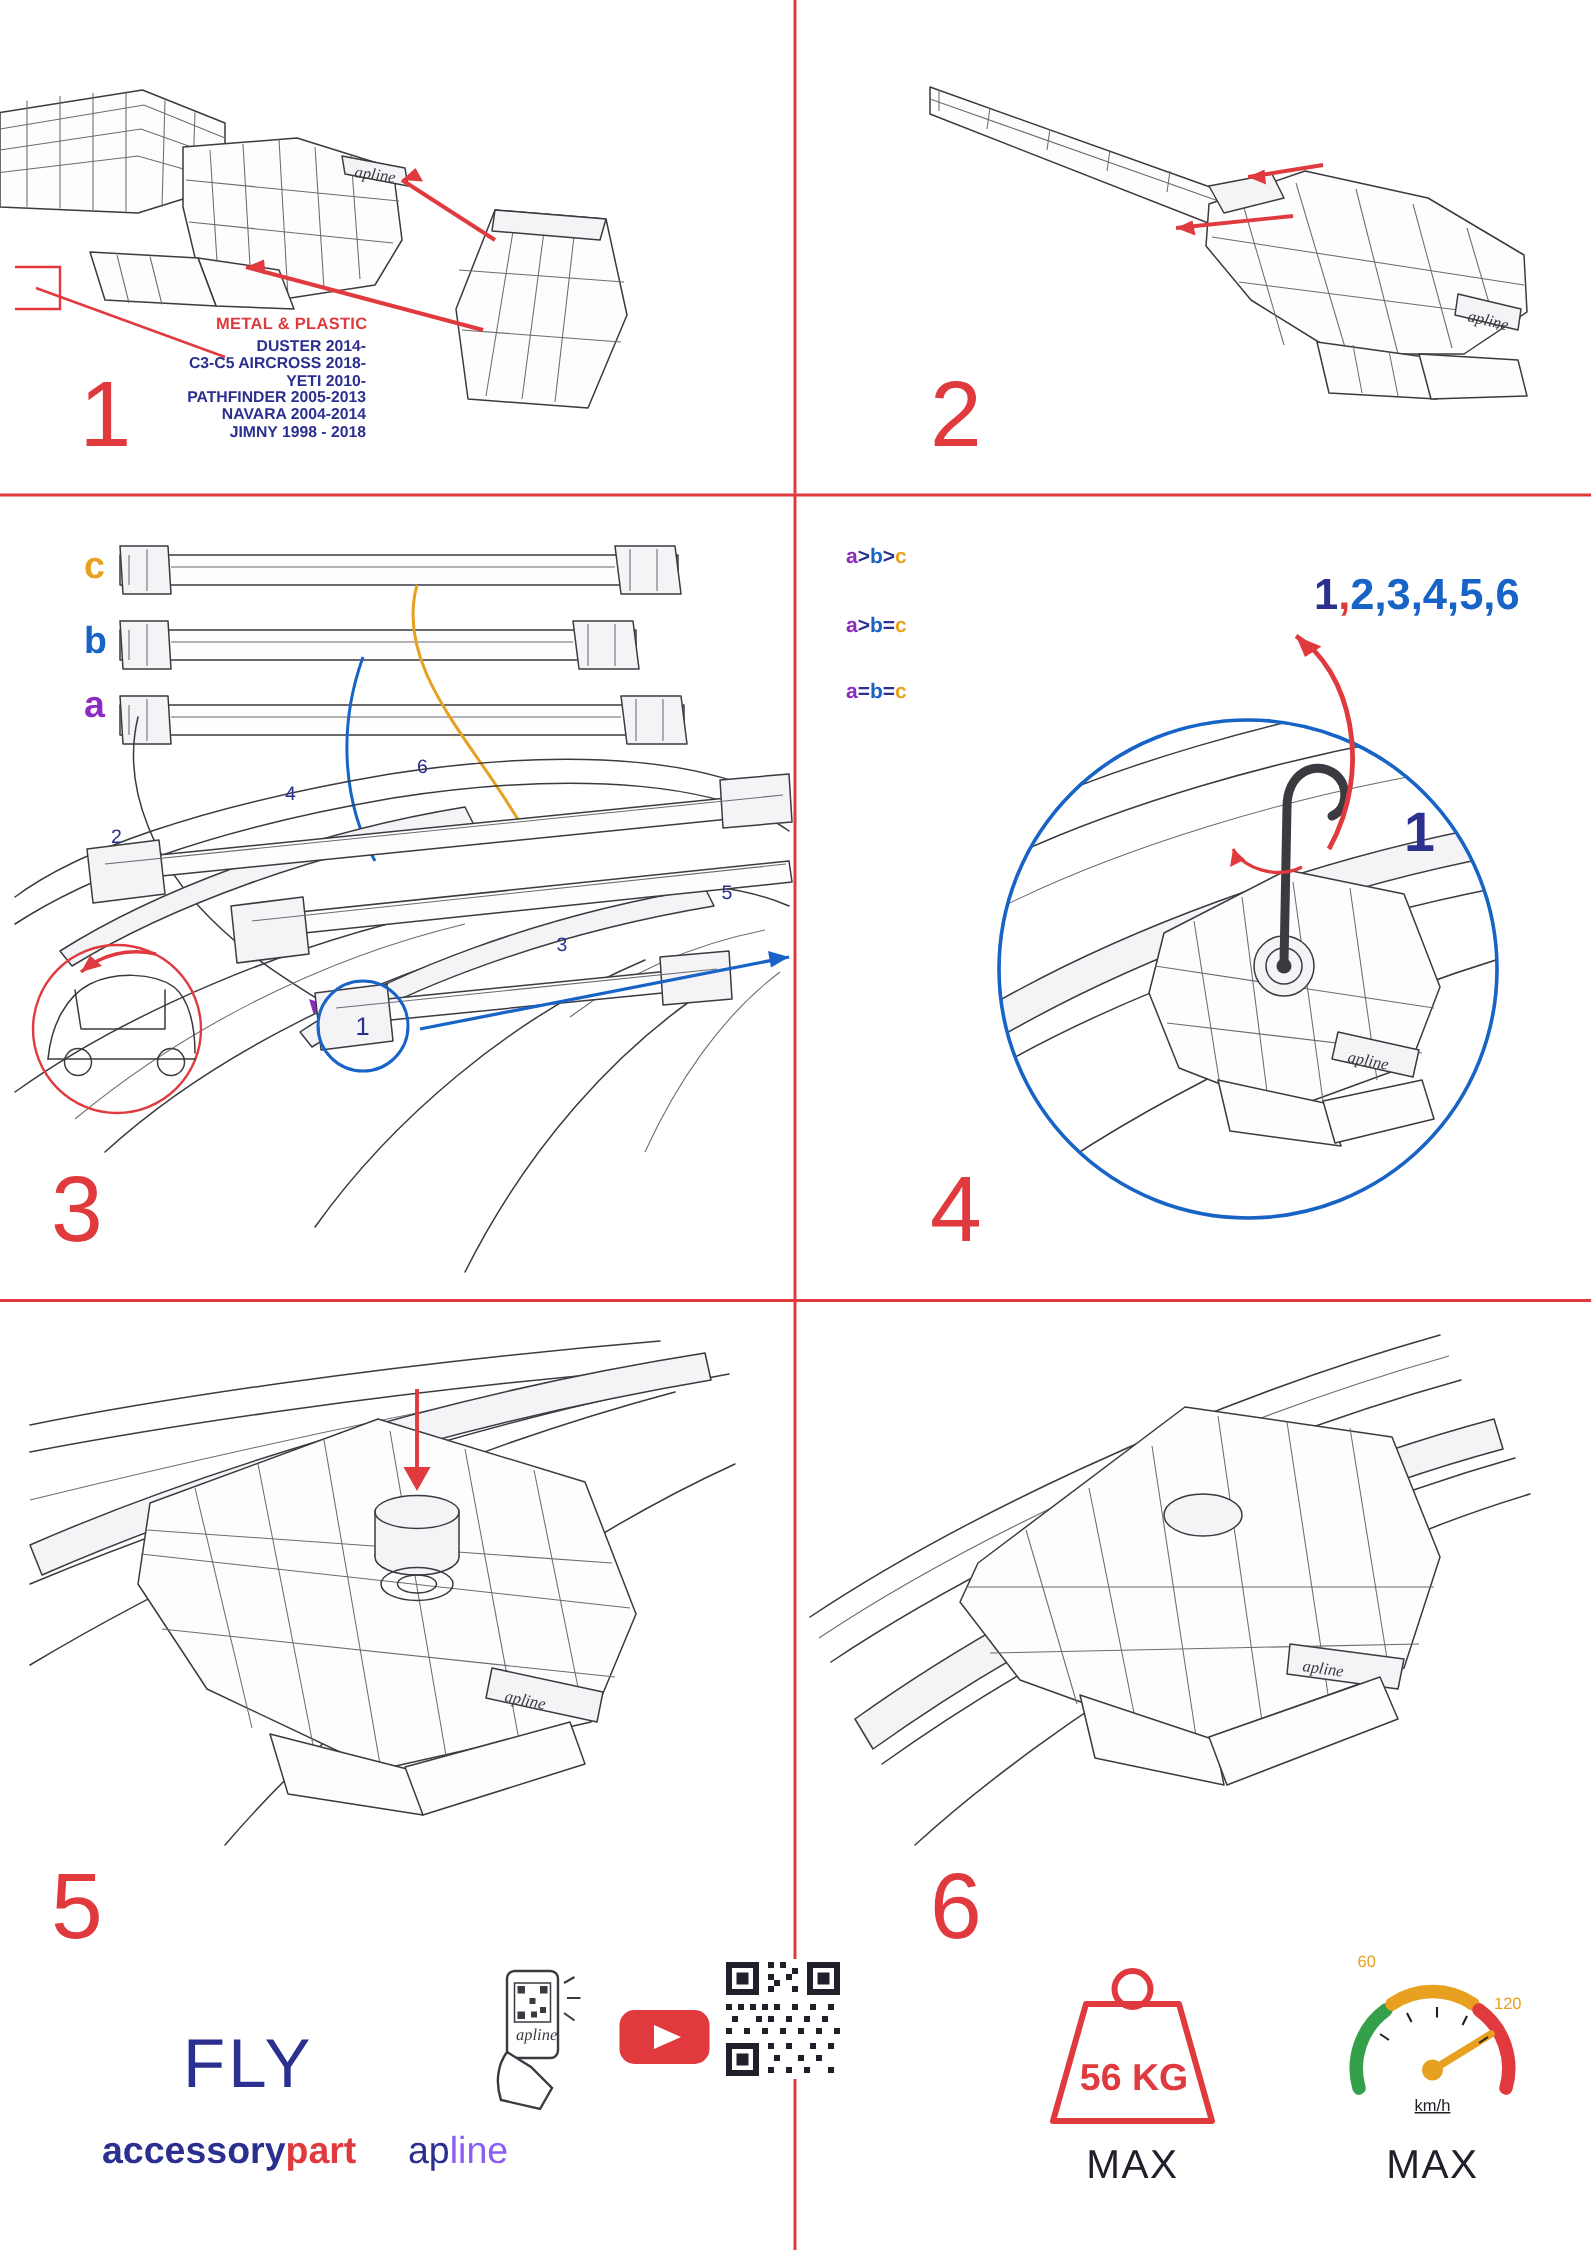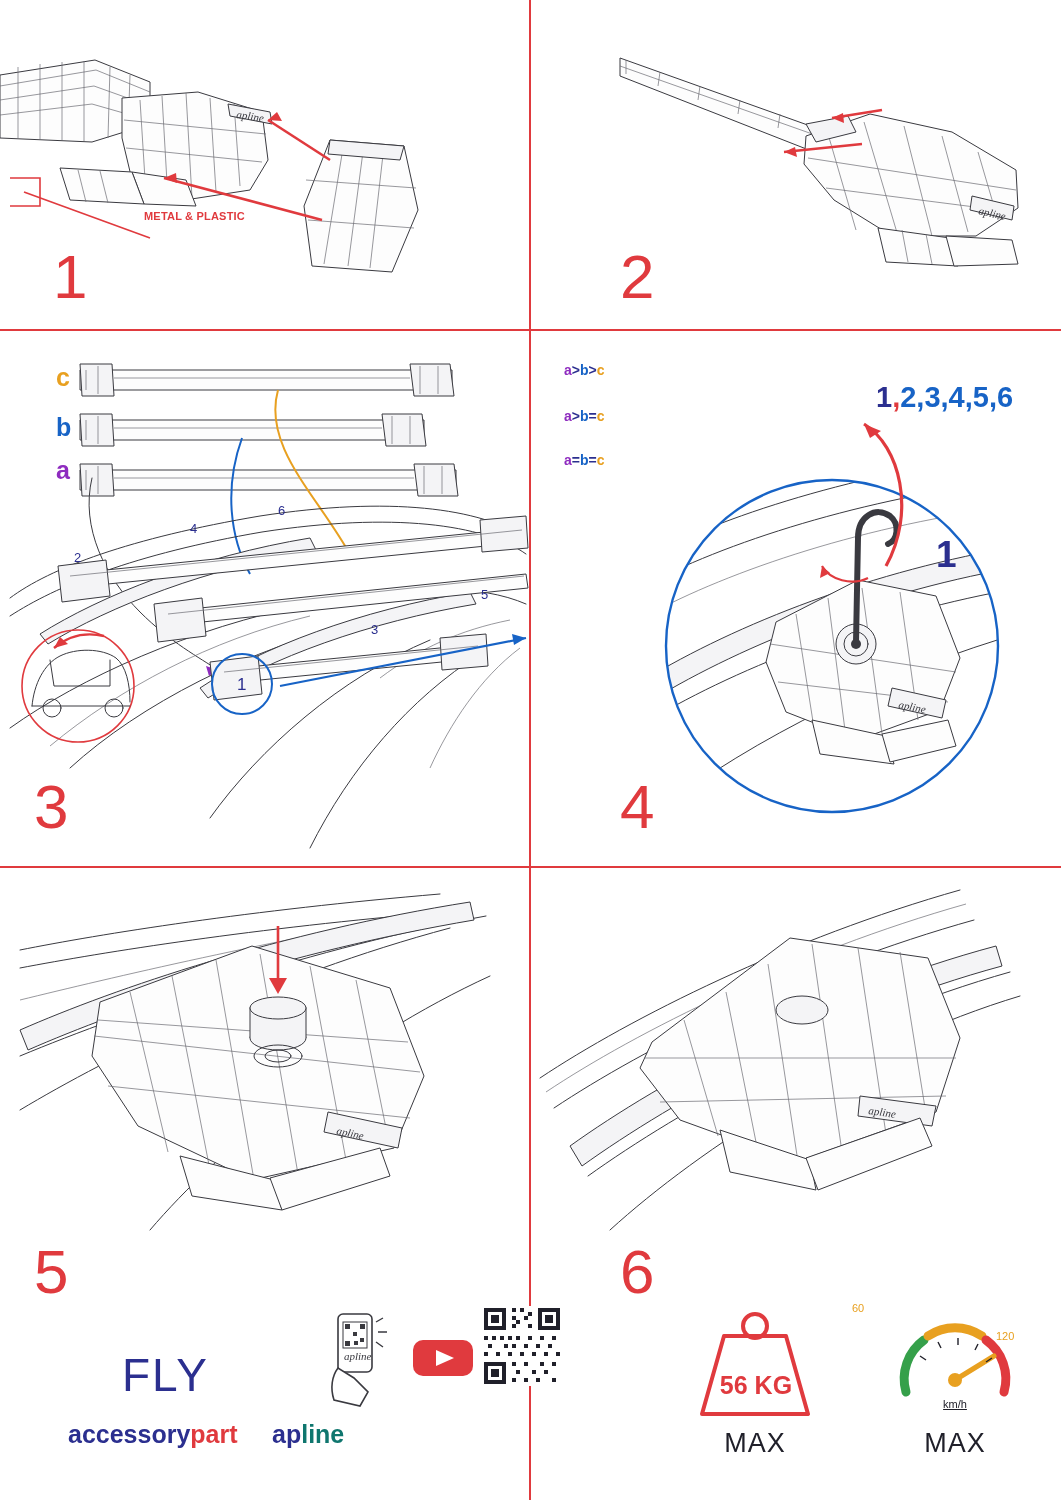--- a/index.html
+++ b/index.html
@@ -120,22 +120,22 @@
     font-family: "Liberation Sans", sans-serif;
   }
   .brand-line {
     position: absolute;
     font-size: 25px;
     white-space: nowrap;
     font-family: "Liberation Sans", sans-serif;
   }
   .brand-line .dark { color: #2b2f8f; font-weight: bold; }
   .brand-line .red { color: #e03a3e; font-weight: bold; }
-  .brand-line .ap { color: #2b2f8f; font-weight: bold; }
-  .brand-line .line { color: #0f766e; font-weight: bold; }
+  .brand-line .ap { color: #2b2f8f; font-weight: normal; }
+  .brand-line .line { color: #8b5cf6; font-weight: normal; }
 
   .max-label {
     position: absolute;
     font-size: 27px;
     color: #20202a;
     letter-spacing: 1px;
   }
   .weight-text {
     position: absolute;
     font-size: 25px;
@@ -220,20 +220,28 @@
         <path d="M268 100 l14 1 l-5 -9 z" fill="#e03a3e"></path>
         <path class="red-arrow" d="M322 200 L164 158"></path>
         <path d="M164 158 l13 5 l-1 -10 z" fill="#e03a3e"></path>
 
         <path class="red-arrow-thin" d="M10 158 L40 158 L40 186 L10 186"></path>
         <path class="red-arrow-thin" d="M24 172 L150 218"></path>
       </g>
     </svg>
   </div>
   <div class="metal-plastic" style="left:144px; top:210px;">METAL &amp; PLASTIC</div>
+  <div class="car-list" style="left:0px; top:226px; width:244px;">
+    <div>DUSTER 2014-</div>
+    <div>C3-C5 AIRCROSS 2018-</div>
+    <div>YETI 2010-</div>
+    <div>PATHFINDER 2005-2013</div>
+    <div>NAVARA 2004-2014</div>
+    <div>JIMNY 1998 - 2018</div>
+  </div>
   <div class="step-num" style="left:53px; top:246px;">1</div>
 
   <div class="panel" style="left:620px; top:40px; width:420px; height:240px;">
     <svg width="420" height="240" viewBox="0 0 420 240">
       <g>
         <path class="ln-fill" d="M0 18 L196 88 L212 104 L194 112 L0 36 Z"></path>
         <path class="ln-thin" d="M0 26 L198 96"></path>
         <path class="ln-thin" d="M6 20 L6 34"></path>
         <path class="ln-thin" d="M40 32 L38 46"></path>
         <path class="ln-thin" d="M80 46 L78 60"></path>
@@ -606,18 +614,18 @@
       <path d="M65 80 L104 56" stroke="#e8a020" stroke-width="5" stroke-linecap="round"></path>
       <g stroke="#20202a" stroke-width="1.4">
         <path d="M30 56 l6 4"></path>
           <path d="M48 42 l3 6"></path>
           <path d="M68 38 l0 7"></path>
           <path d="M88 44 l-3 6"></path>
           <path d="M102 58 l-6 4"></path>
       </g>
     </svg>
   </div>
-  <div class="gauge-tick-label" style="left:852px; top:1302px;">60</div>
+  <div class="gauge-tick-label" style="left:905px; top:1302px;">60</div>
   <div class="gauge-tick-label" style="left:996px; top:1330px;">120</div>
   <div class="kmh" style="left:890px; top:1398px; width:130px; text-align:center;text-decoration:underline;">km/h</div>
   <div class="max-label" style="left:890px; top:1428px; width:130px; text-align:center;">MAX</div>
 
 </div>
 
 </body></html>

